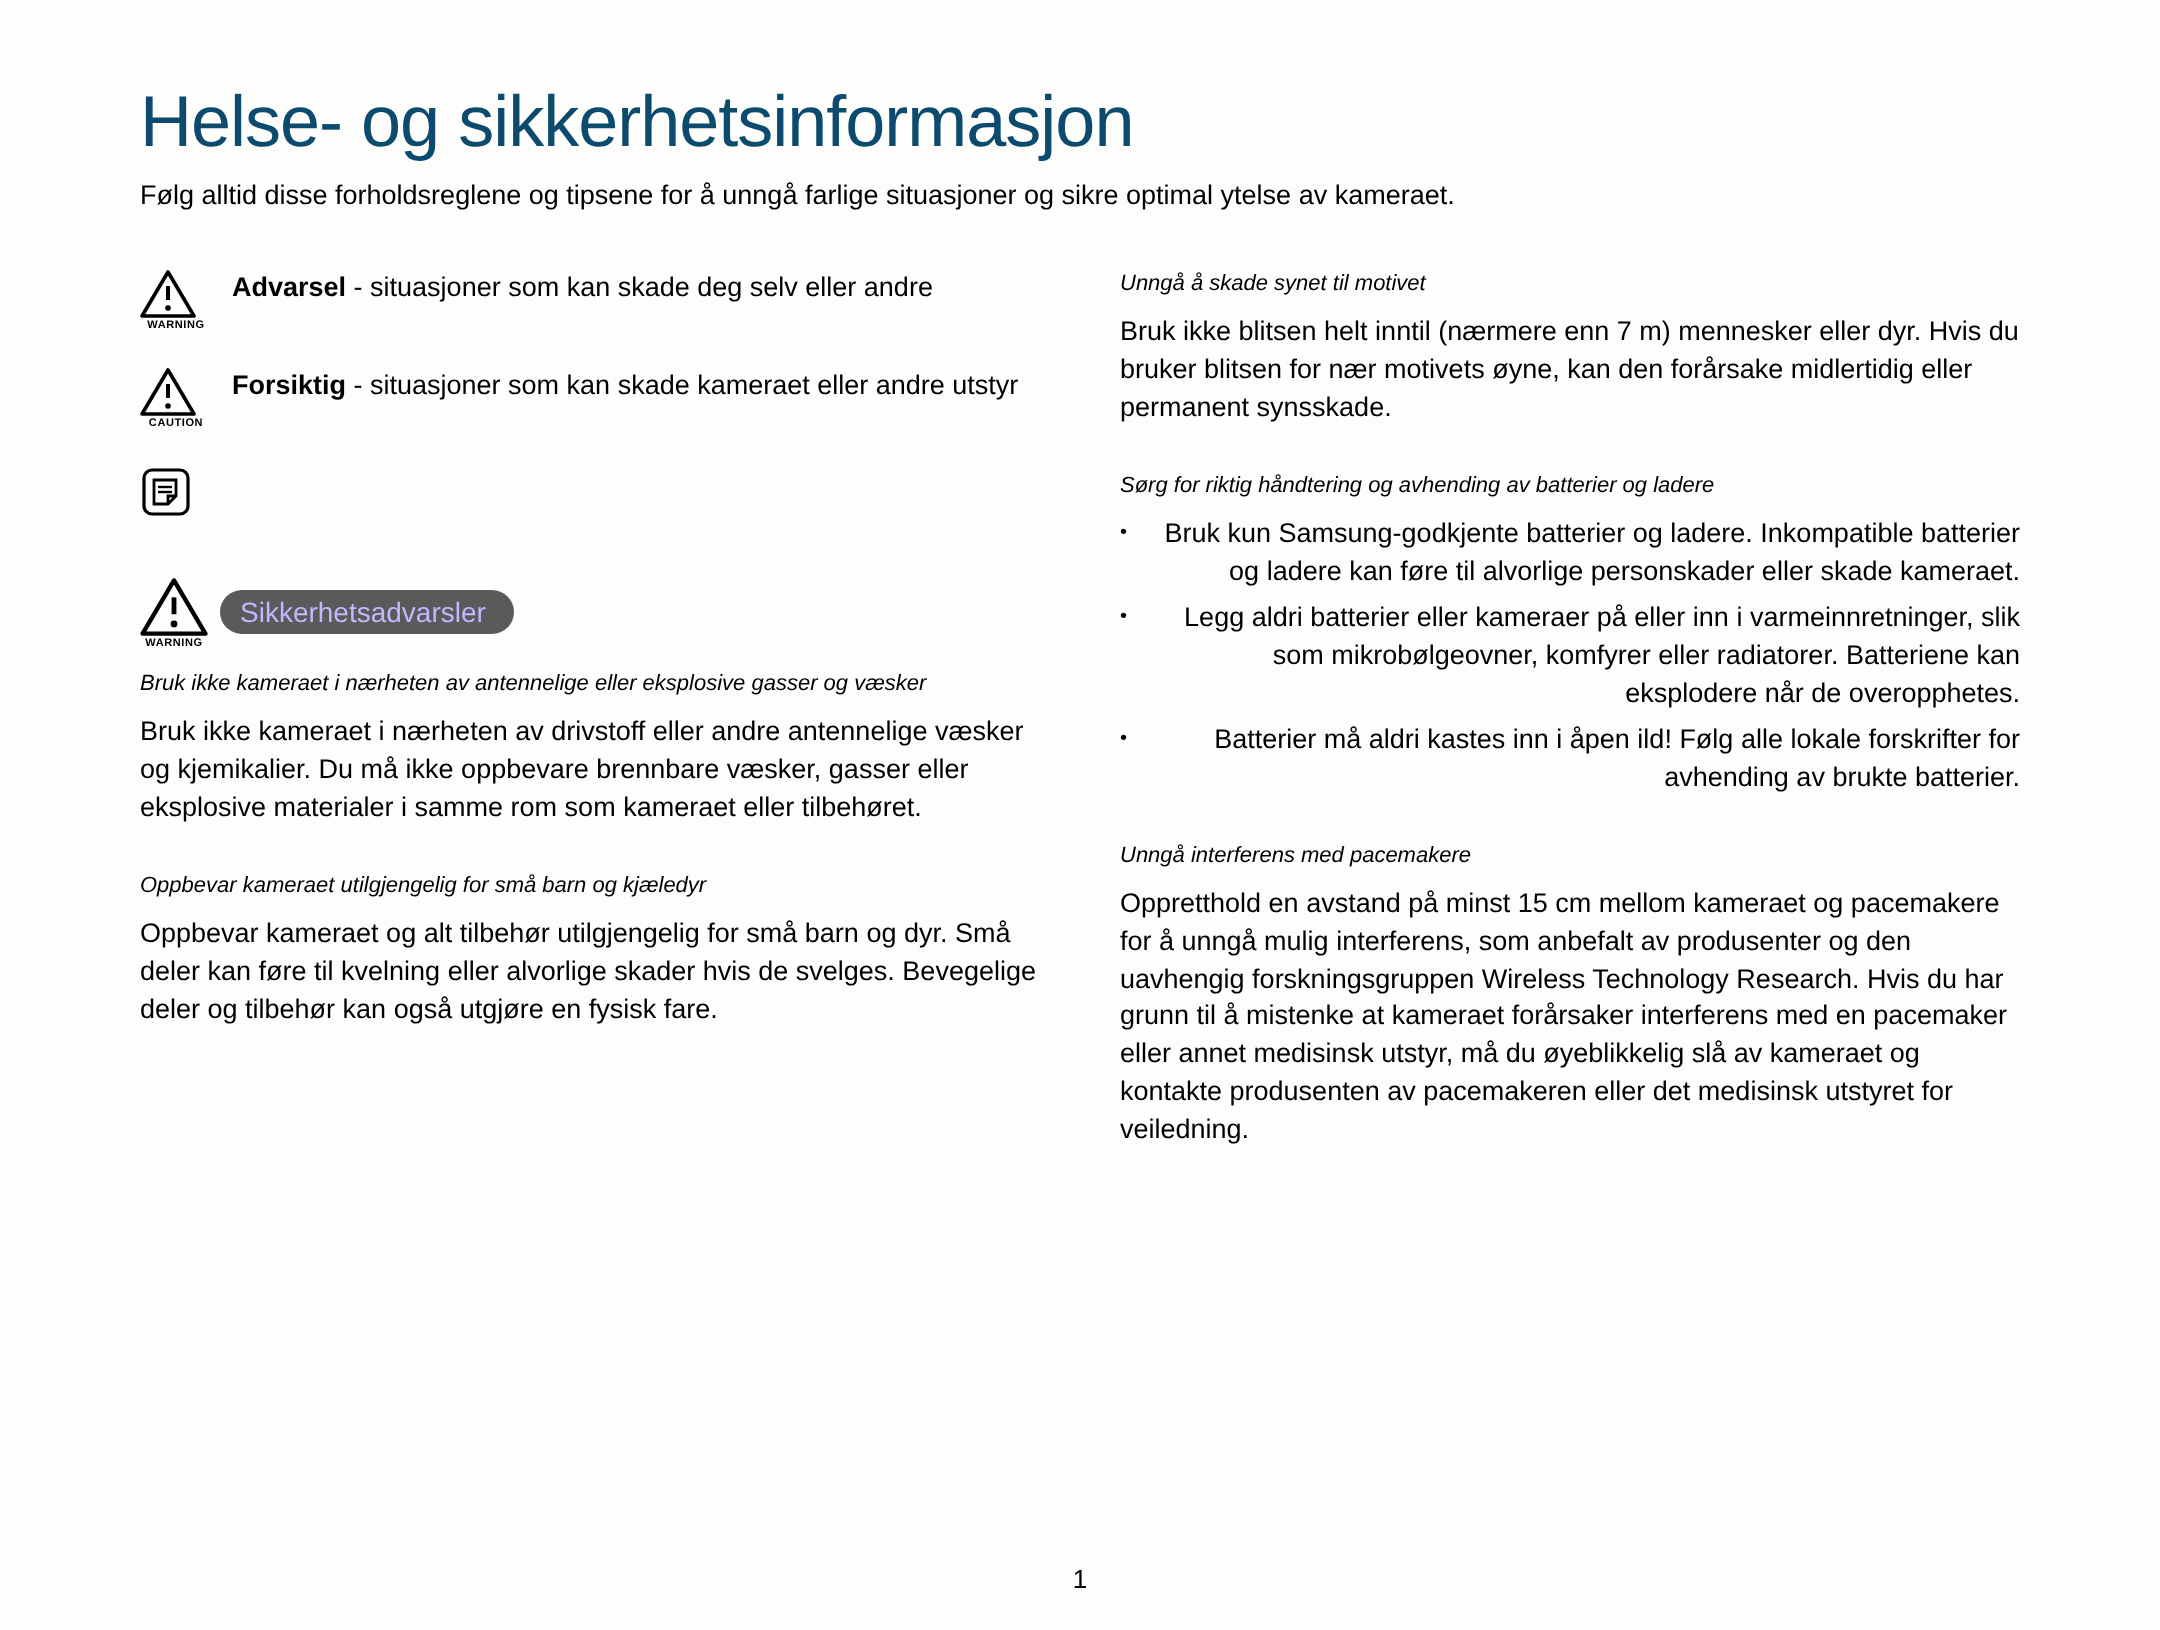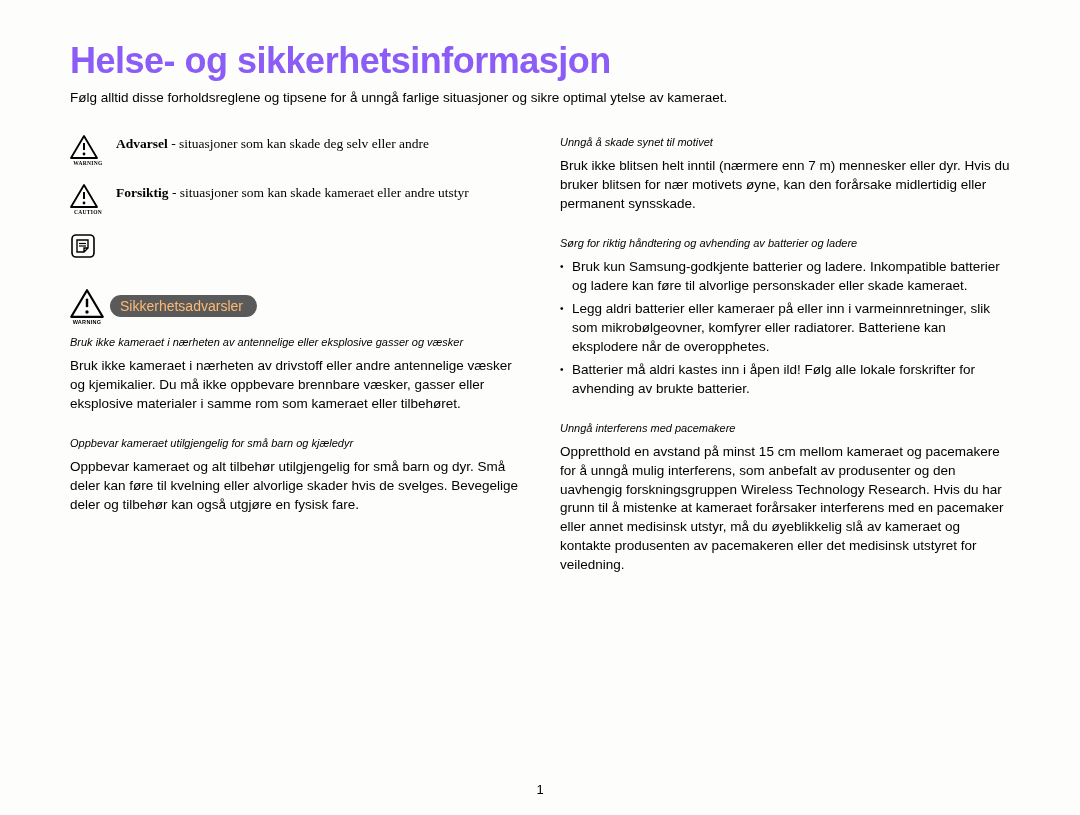--- a/index.html
+++ b/index.html
@@ -6,43 +6,42 @@
   body {
     font-family: Arial, Helvetica, sans-serif;
     width: 1080px;
     height: 815px;
     background: #fdfdfb;
     padding: 40px 70px 20px 70px;
     color: #000;
     position: relative;
   }
   h1 {
-    color: #8b5cf6;
-    font-weight: 700;
+    color: #0c4a6e;
+    font-weight: 400;
     font-size: 36px;
     letter-spacing: -0.5px;
     margin-bottom: 8px;
   }
   .intro {
     font-size: 13.5px;
     margin-bottom: 30px;
   }
   .columns {
     display: flex;
     gap: 40px;
   }
   .col {
     flex: 1;
   }
   .icon-row {
     display: flex;
     align-items: flex-start;
     gap: 10px;
     margin-bottom: 18px;
-    font-family: Liberation Serif, serif;
   }
   .icon-cell {
     width: 36px;
     flex-shrink: 0;
     text-align: center;
   }
   .icon-sublabel {
     font-size: 5.5px;
     letter-spacing: 0.3px;
     margin-top: 1px;
@@ -55,21 +54,21 @@
   .icon-text strong { font-weight: bold; }
   .warning-header {
     display: flex;
     align-items: flex-end;
     gap: 6px;
     margin-top: 30px;
     margin-bottom: 10px;
   }
   .pill {
     background: #5a5a5a;
-    color: #fdba74;
+    color: #c4b5fd;
     font-size: 14px;
     padding: 3px 14px 3px 10px;
     border-radius: 12px;
     display: inline-block;
   }
   .section-title {
     font-size: 11px;
     font-weight: normal;
     margin-bottom: 8px;
     line-height: 1.3;
@@ -83,20 +82,21 @@
   ul.bullets {
     list-style: none;
     font-size: 13.5px;
     line-height: 1.4;
     margin-bottom: 22px;
   }
   ul.bullets li {
     position: relative;
     padding-left: 12px;
     margin-bottom: 4px;
+    text-align: right;
   }
   ul.bullets li::before {
     content: "•";
     position: absolute;
     left: 0;
     top: 2px;
     font-size: 10px;
   }
   .page-num {
     position: absolute;

